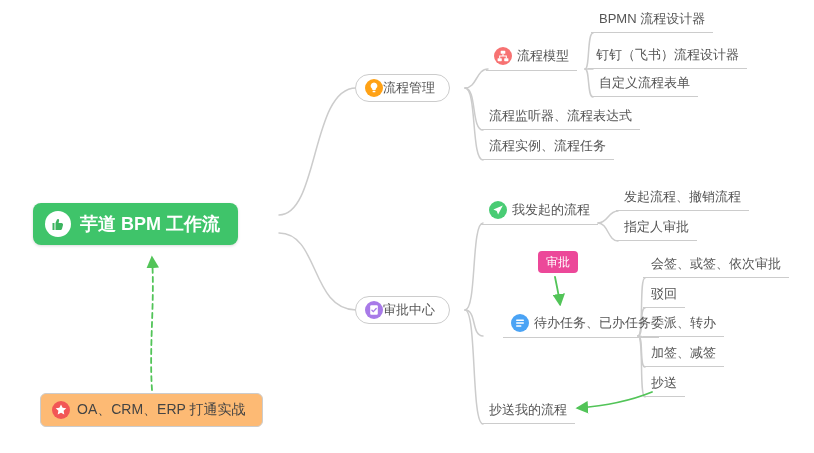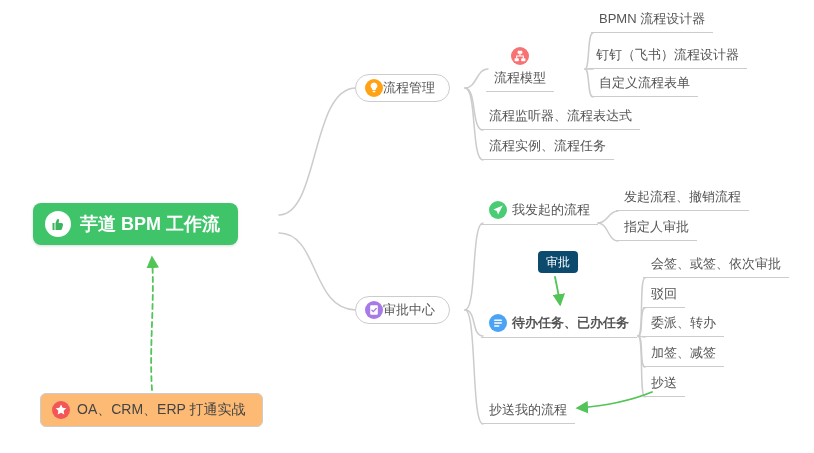--- a/index.html
+++ b/index.html
@@ -26,21 +26,21 @@
     position:absolute;display:flex;align-items:center;gap:5px;
     padding:0 8px 5px 8px;border-bottom:1px solid #cccccc;
     font-size:13px;color:#555555;white-space:nowrap;line-height:16px;
   }
   .note-box{
     position:absolute;left:40px;top:393px;display:flex;align-items:center;gap:7px;
     background:#fdba74;border:1px solid #cccccc;border-radius:6px;padding:7px 16px 7px 11px;
     font-size:14px;color:#444444;white-space:nowrap;
   }
   .badge{
-    position:absolute;left:538px;top:251px;background:#0c4a6e;color:#fff;
+    position:absolute;left:538px;top:251px;background:#ec4899;color:#fff;
     border-radius:4px;padding:3px 8px;font-size:12px;line-height:16px;white-space:nowrap;
   }
   .icon{display:inline-flex;align-items:center;justify-content:center;flex:0 0 auto;}
   .icon svg{display:block;}
 </style>
 </head>
 <body>
 
 <div class="canvas">
 
@@ -100,21 +100,21 @@
     <span class="icon">
       <svg width="18" height="18" viewBox="0 0 18 18">
         <circle cx="9" cy="9" r="9" fill="#a87ae8"></circle>
         <rect x="5.2" y="4.2" width="7.6" height="9.6" rx="1" fill="#ffffff"></rect>
         <path d="M6.9 9.2l1.4 1.4 2.9-3.1" stroke="#a87ae8" stroke-width="1.3" fill="none" stroke-linecap="round"></path>
       </svg>
     </span>
     <span>审批中心</span>
   </div>
 
-  <div class="leaf" style="left:486px;top:47px;flex-direction:column;">
+  <div class="leaf" style="left:486px;top:47px;">
     <span class="icon">
       <svg width="18" height="18" viewBox="0 0 18 18">
         <circle cx="9" cy="9" r="9" fill="#f77272"></circle>
         <rect x="6.7" y="3.8" width="4.6" height="3" rx=".6" fill="#ffffff"></rect>
         <rect x="3.6" y="11.2" width="4.2" height="3" rx=".6" fill="#ffffff"></rect>
         <rect x="10.2" y="11.2" width="4.2" height="3" rx=".6" fill="#ffffff"></rect>
         <path d="M9 6.8v2.2M5.7 11.2V9h6.6v2.2" stroke="#ffffff" stroke-width="1.1" fill="none"></path>
       </svg>
     </span>
     <span>流程模型</span>
@@ -145,21 +145,21 @@
     </span>
     <span>我发起的流程</span>
   </div>
   <div class="leaf" style="left:616px;top:189px;">
     <span>发起流程、撤销流程</span>
   </div>
   <div class="leaf" style="left:616px;top:219px;">
     <span>指定人审批</span>
   </div>
 
-  <div class="leaf" style="left:481px;top:314px;font-weight:bold;">
+  <div class="leaf" style="left:503px;top:314px;">
     <span class="icon">
       <svg width="18" height="18" viewBox="0 0 18 18">
         <circle cx="9" cy="9" r="9" fill="#4aa3f5"></circle>
         <rect x="5" y="5.4" width="8" height="1.5" rx=".75" fill="#ffffff"></rect>
         <rect x="5" y="8.3" width="8" height="1.5" rx=".75" fill="#ffffff"></rect>
         <rect x="5" y="11.2" width="5.5" height="1.5" rx=".75" fill="#ffffff"></rect>
       </svg>
     </span>
     <span>待办任务、已办任务</span>
   </div>

